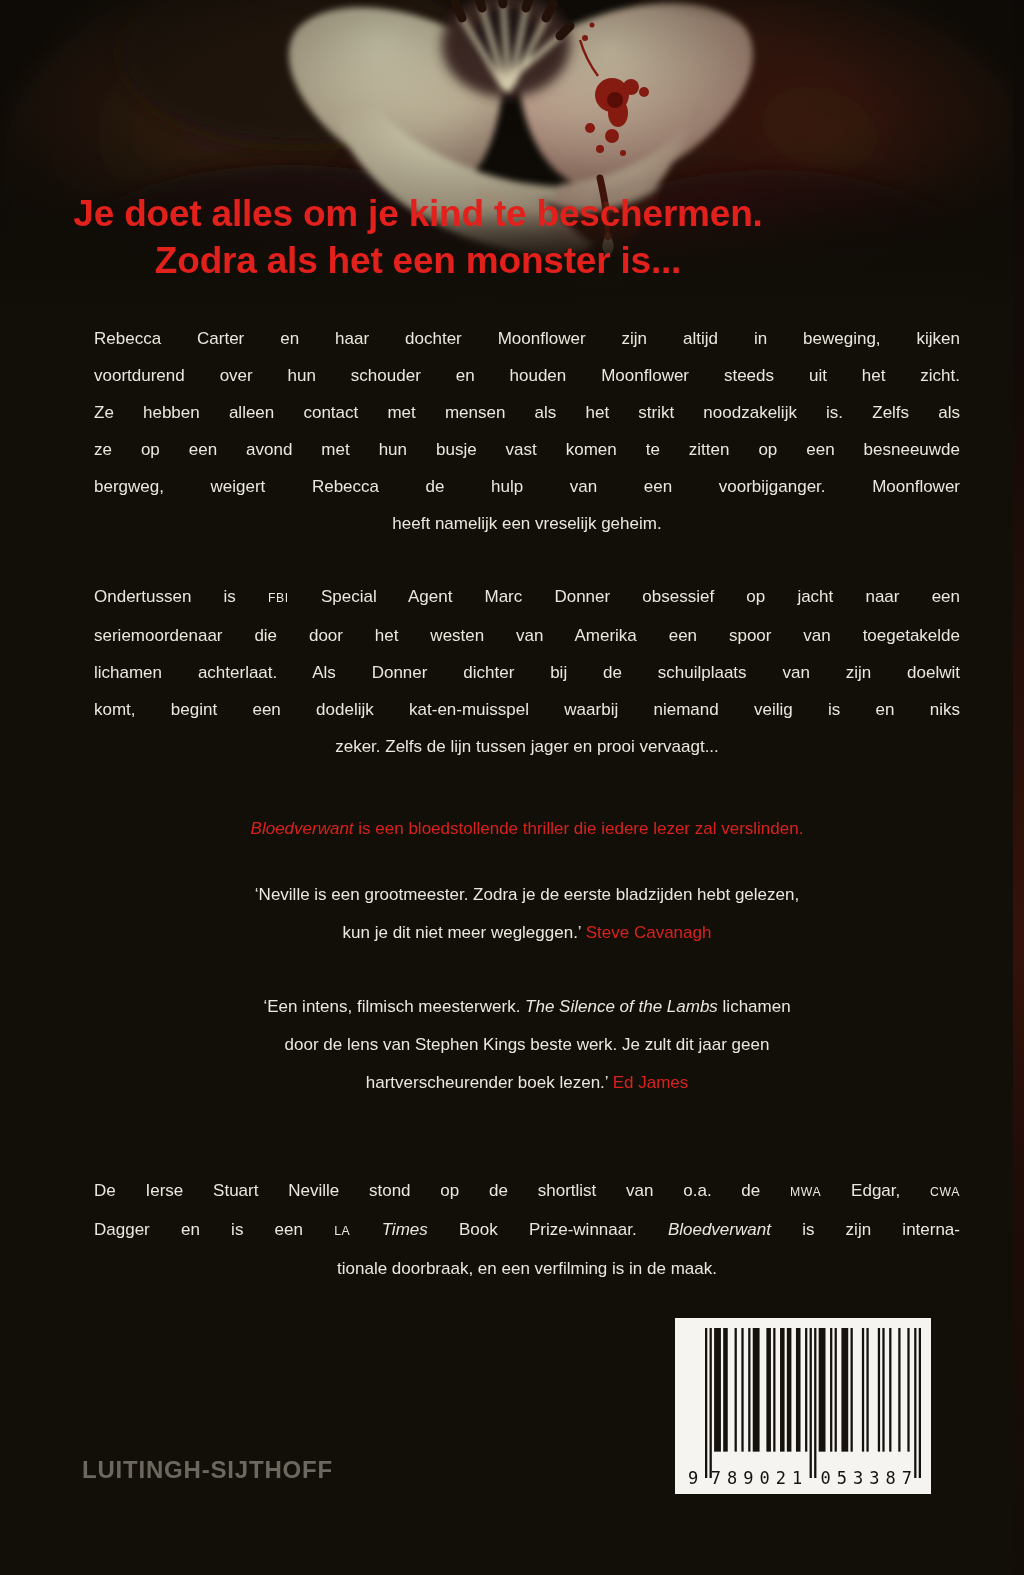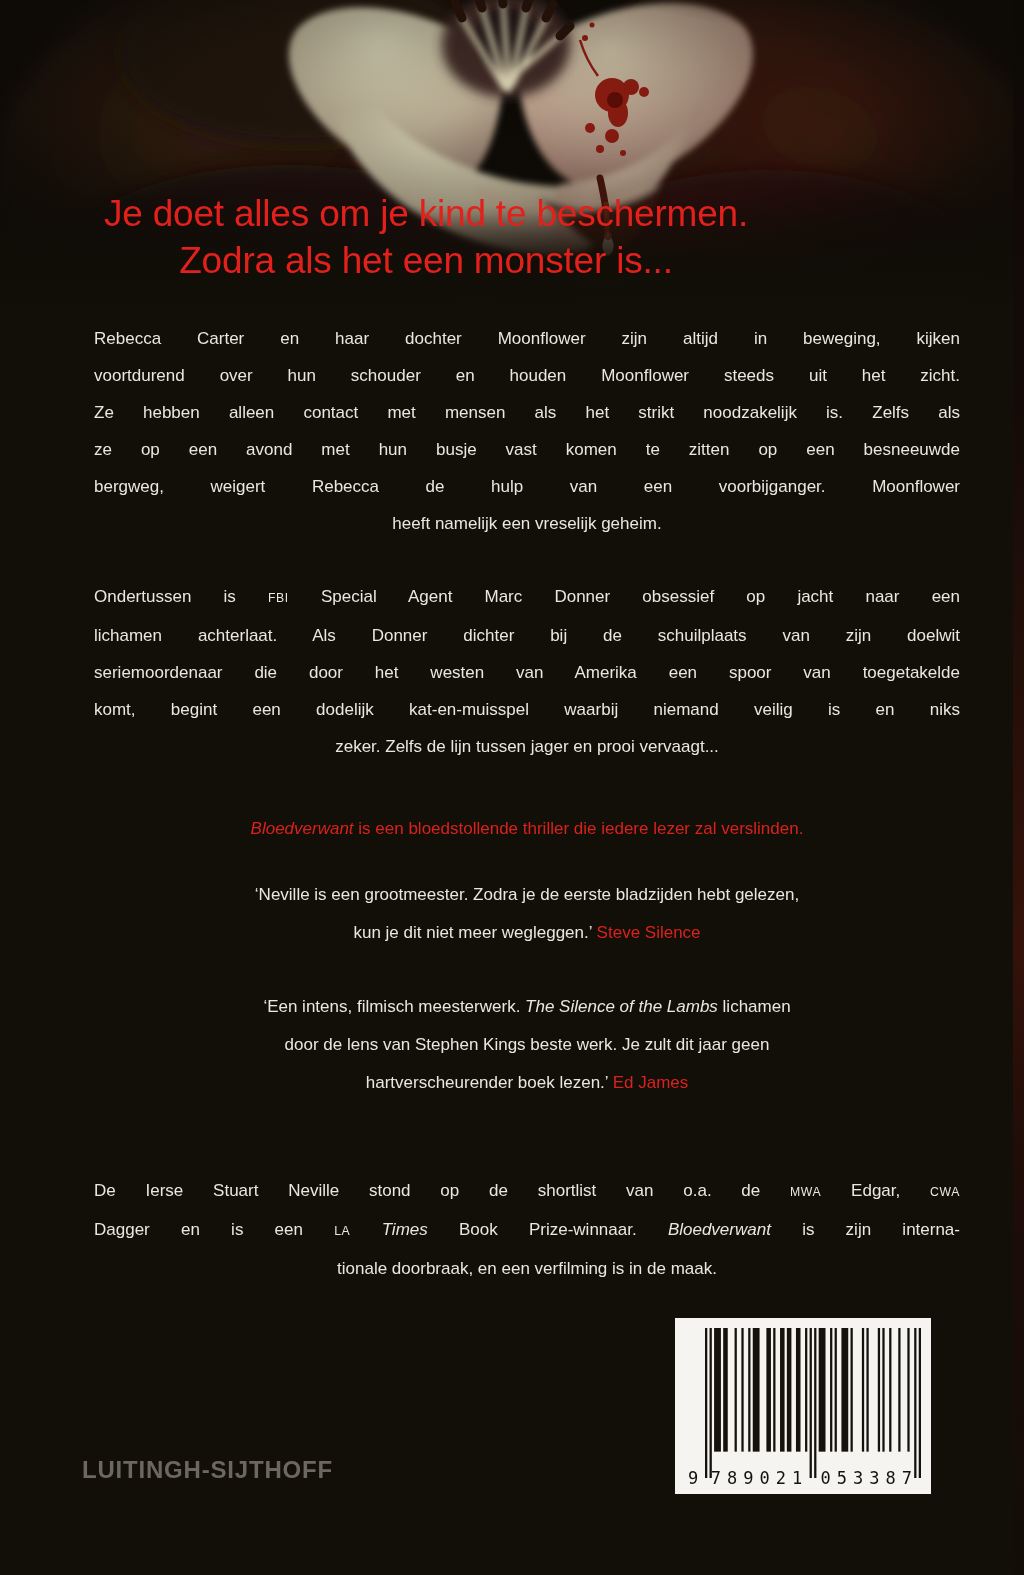--- a/index.html
+++ b/index.html
@@ -20,23 +20,23 @@
   }
   .art{
     position:absolute;left:0;top:0;width:1024px;height:310px;
   }
   .edge-strip{
     position:absolute;right:0;top:0;width:11px;height:1575px;
     background:linear-gradient(180deg,#0c0906 0%,#140a07 25%,#2a0f09 45%,#3a120b 60%,#200b07 75%,#120d07 100%);
     opacity:.85;
   }
   .headline{
-    position:absolute;left:10px;top:190px;width:832px;
+    position:absolute;left:2px;top:190px;width:832px;
     text-align:center;
-    font-size:37px;line-height:47px;font-weight:normal;
+    font-size:37px;line-height:47px;font-weight:bold;
     color:var(--headline-red);
     letter-spacing:-0.2px;
   }
   .copy{
     position:absolute;left:94px;width:866px;
     font-size:17px;line-height:37px;
     color:var(--body-text);
   }
   .copy .line{text-align:center;}
   .copy.centered .line{text-align:center;}
@@ -184,33 +184,33 @@
 <div class="copy p1">
     <div class="line just"><span>Rebecca Carter en haar dochter Moonflower zijn altijd in beweging, kijken</span></div>
     <div class="line just"><span>voortdurend over hun schouder en houden Moonflower steeds uit het zicht.</span></div>
     <div class="line just"><span>Ze hebben alleen contact met mensen als het strikt noodzakelijk is. Zelfs als</span></div>
     <div class="line just"><span>ze op een avond met hun busje vast komen te zitten op een besneeuwde</span></div>
     <div class="line just"><span>bergweg, weigert Rebecca de hulp van een voorbijganger. Moonflower</span></div>
     <div class="line"><span>heeft namelijk een vreselijk geheim.</span></div>
   </div>
 <div class="copy p2">
     <div class="line just"><span>Ondertussen is </span><span class="seg-sc">FBI</span><span> Special Agent Marc Donner obsessief op jacht naar een</span></div>
+    <div class="line just"><span>seriemoordenaar die door het westen van Amerika een spoor van toegetakelde</span></div>
     <div class="line just"><span>lichamen achterlaat. Als Donner dichter bij de schuilplaats van zijn doelwit</span></div>
-    <div class="line just"><span>seriemoordenaar die door het westen van Amerika een spoor van toegetakelde</span></div>
     <div class="line just"><span>komt, begint een dodelijk kat-en-muisspel waarbij niemand veilig is en niks</span></div>
     <div class="line"><span>zeker. Zelfs de lijn tussen jager en prooi vervaagt...</span></div>
   </div>
 
 <div class="copy centered red-line tagline">
     <div class="line"><span class="seg-i">Bloedverwant</span><span> is een bloedstollende thriller die iedere lezer zal verslinden.</span></div>
   </div>
 
 <div class="copy centered q1">
     <div class="line"><span>‘Neville is een grootmeester. Zodra je de eerste bladzijden hebt gelezen,</span></div>
-    <div class="line"><span>kun je dit niet meer wegleggen.’ </span><span class="seg-red">Steve Silence</span></div>
+    <div class="line"><span>kun je dit niet meer wegleggen.’ </span><span class="seg-red">Steve Cavanagh</span></div>
   </div>
 <div class="copy centered q2">
     <div class="line"><span>‘Een intens, filmisch meesterwerk. </span><span class="seg-i">The Silence of the Lambs</span><span> lichamen</span></div>
     <div class="line"><span>door de lens van Stephen Kings beste werk. Je zult dit jaar geen</span></div>
     <div class="line"><span>hartverscheurender boek lezen.’ </span><span class="seg-red">Ed James</span></div>
   </div>
 
 <div class="copy bio">
     <div class="line just"><span>De Ierse Stuart Neville stond op de shortlist van o.a. de </span><span class="seg-sc">MWA</span><span> Edgar, </span><span class="seg-sc">CWA</span></div>
     <div class="line just"><span>Dagger en is een </span><span class="seg-sc">LA</span><span> </span><span class="seg-i">Times</span><span> Book Prize-winnaar. </span><span class="seg-i">Bloedverwant</span><span> is zijn interna-</span></div>

